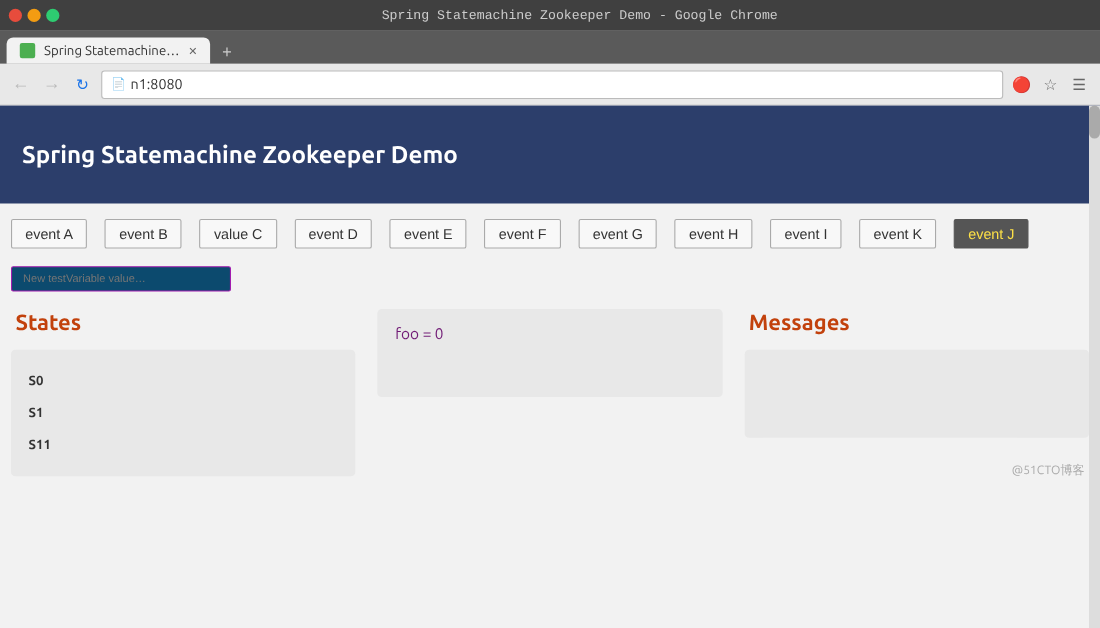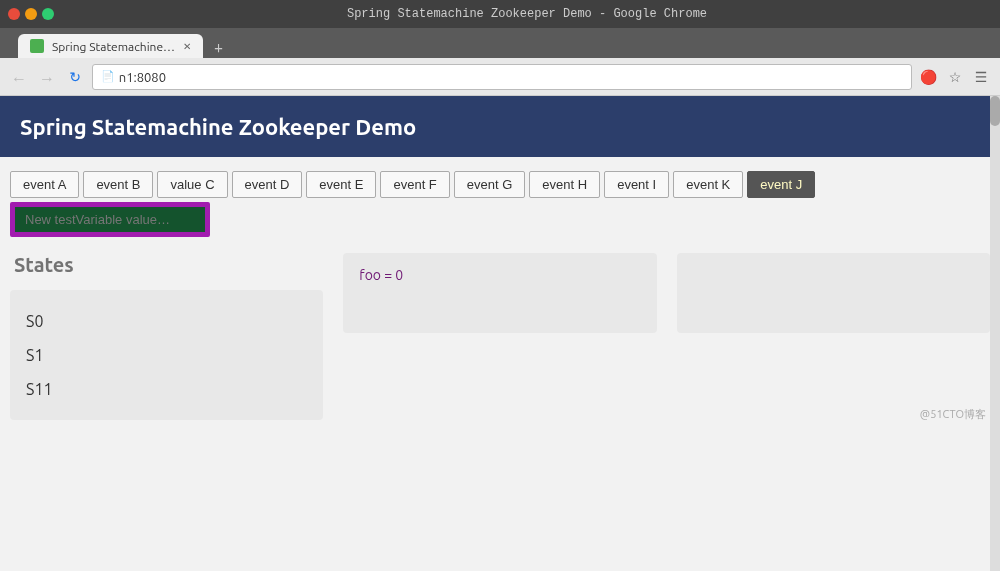--- a/index.html
+++ b/index.html
@@ -53,21 +53,20 @@
     .tab {
       background: #f2f2f2;
       border-radius: 6px 6px 0 0;
       padding: 4px 12px;
       font-size: 12px;
       color: #333;
       display: flex;
       align-items: center;
       gap: 8px;
       height: 24px;
-      margin-left: 12px;
     }
     .tab-favicon {
       width: 14px;
       height: 14px;
       background: #4caf50;
       border-radius: 2px;
       display: inline-block;
     }
     .tab-close {
       font-size: 10px;
@@ -147,82 +146,83 @@
       align-items: center;
       justify-content: center;
       color: #666;
       font-size: 14px;
     }
 
     
     .app-header {
       background: #2c3e6b;
       color: white;
-      padding: 18px 20px;
+      padding: 32px 20px;
       font-size: 22px;
       font-weight: bold;
     }
 
     .events-row {
       display: flex;
       flex-wrap: wrap;
-      gap: 4px;
+      gap: 16px;
       padding: 14px 10px 6px 10px;
       align-items: center;
     }
     .event-btn {
       border: 1px solid #aaa;
       background: #f8f8f8;
       padding: 5px 12px;
       font-size: 13px;
       cursor: pointer;
       border-radius: 2px;
       color: #333;
     }
     .event-btn.active {
       background: #555;
-      color: #fef9c3;
+      color: #fde047;
       border-color: #555;
     }
     .test-var-input {
-      border: 5px solid #a21caf;
+      border: 1px solid #a21caf;
       padding: 5px 10px;
-      font-size: 13px;
+      font-size: 10px;
       color: #999;
-      background: #14532d;
+      background: #0c4a6e;
       border-radius: 2px;
       width: 200px;
     }
 
     
     .columns {
       display: flex;
       padding: 10px 10px;
       gap: 20px;
     }
     .col {
       flex: 1;
     }
     .col-title {
       font-size: 20px;
       font-weight: bold;
-      color: #737373;
+      color: #c2410c;
       margin-bottom: 14px;
       padding-left: 4px;
     }
     .col-content {
       background: #e8e8e8;
       border-radius: 4px;
       padding: 14px 16px;
       min-height: 80px;
     }
     .state-item {
       color: #333;
-      font-size: 16px;
+      font-size: 12px;
       padding: 8px 0;
+      font-weight: bold;
     }
     .variable-item {
       color: #701a75;
       font-size: 14px;
     }
 
     
     .scrollbar {
       position: absolute;
       right: 0;
@@ -319,20 +319,21 @@
       </div>
     </div>
 
     <div class="col">
       <div class="col-content">
         <div class="variable-item">foo = 0</div>
       </div>
     </div>
 
     <div class="col">
+      <div class="col-title">Messages</div>
       <div class="col-content"></div>
     </div>
   </div>
 
   <div class="scrollbar">
     <div class="scrollbar-thumb"></div>
   </div>
 
   <div class="watermark">@51CTO博客</div>
 </div>

